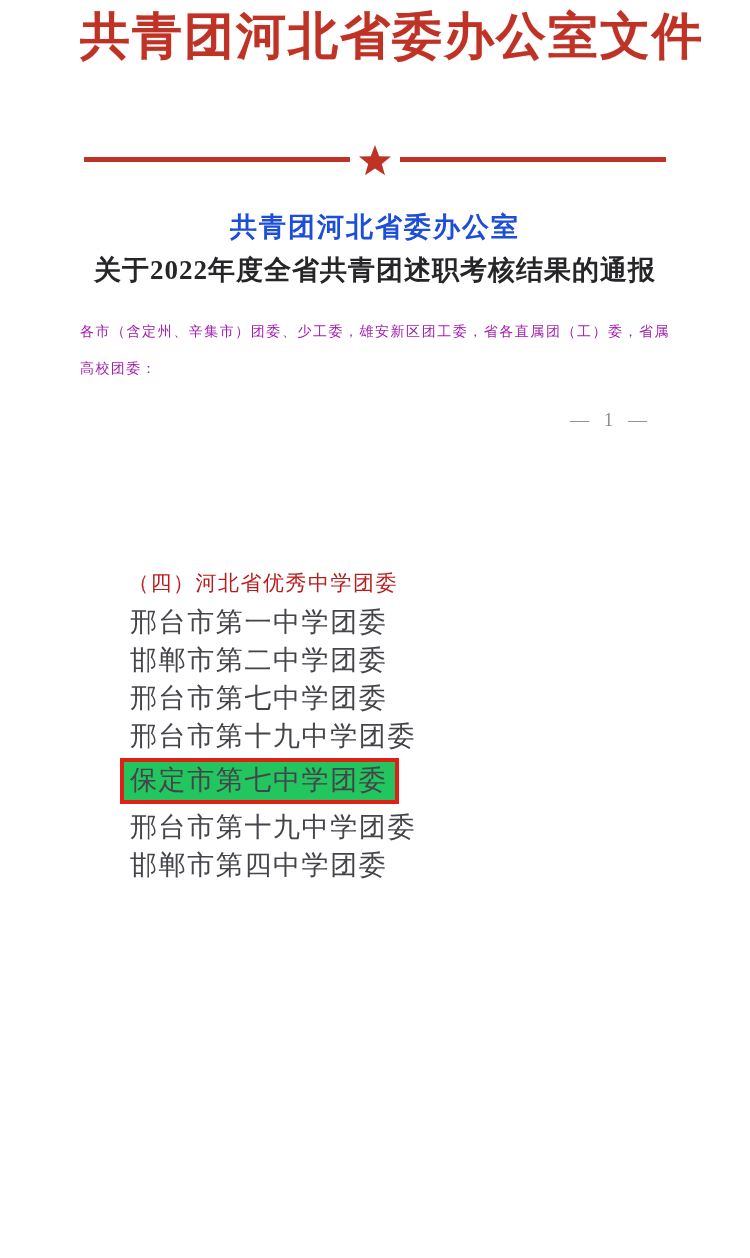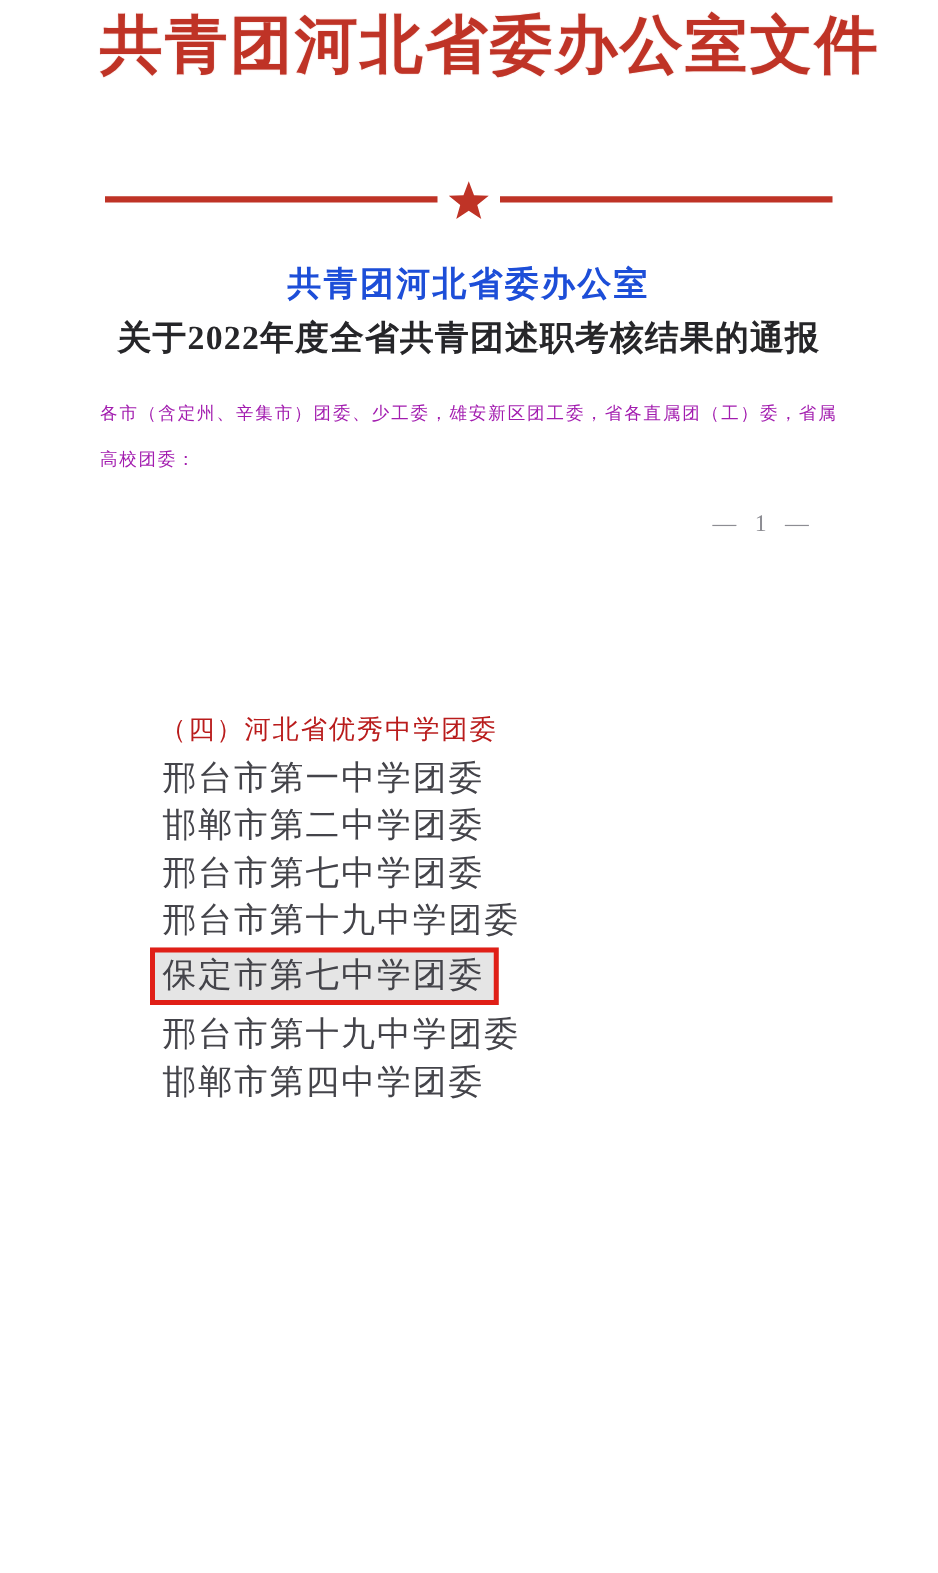--- a/index.html
+++ b/index.html
@@ -154,21 +154,21 @@
     position: relative;
     padding: 0 2px;
   }
 
   .award-item.highlighted {
     display: inline-block;
     border: 4px solid #e01f17;
     padding: 1px 8px 3px 6px;
     margin: 3px 0 4px -8px;
     line-height: 34px;
-    background: #e5e5e5;
+    background: #22c55e;
   }
 </style>
 </head>
 <body>
 
 <div class="doc-scan">
 
   <div class="page-one">
 
     <div class="masthead">

